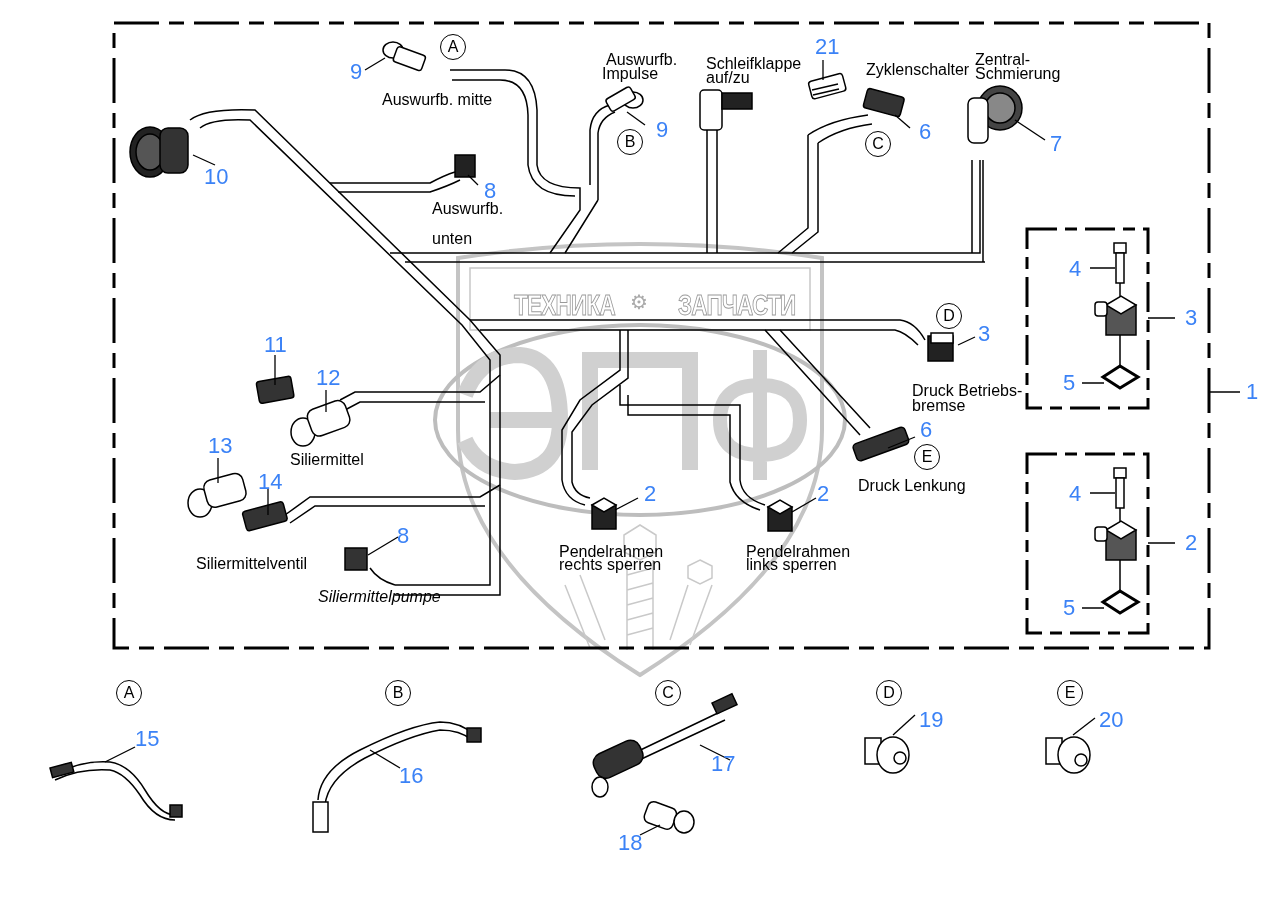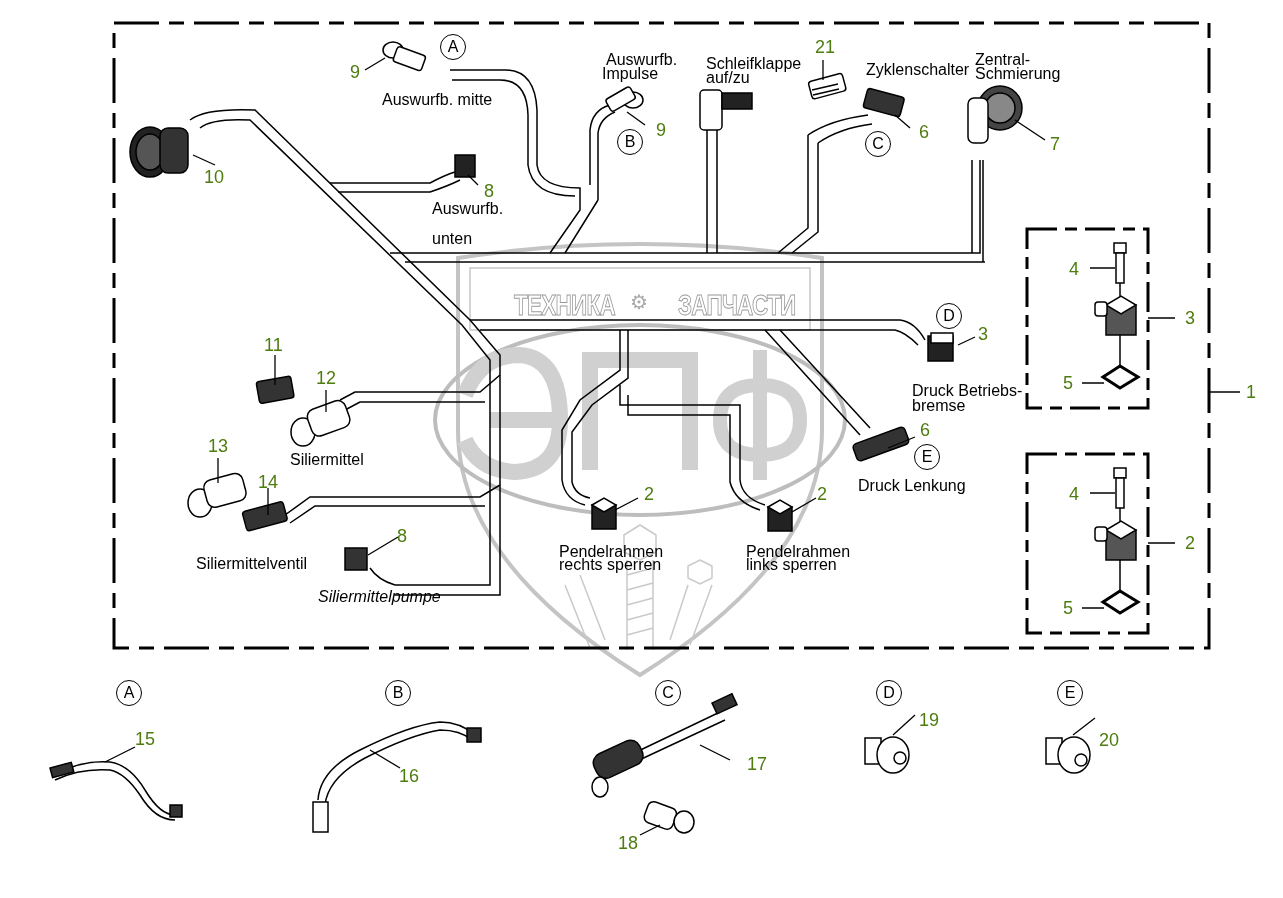--- a/index.html
+++ b/index.html
@@ -1,20 +1,20 @@
 <!DOCTYPE html>
 <html><head>
 <meta charset="utf-8">
 <style>
   html, body { margin:0; padding:0; background:#ffffff; }
   body { width:1283px; height:898px; position:relative; overflow:hidden;
          font-family:"Liberation Sans", sans-serif; color:#000; }
   #canvas { position:absolute; left:0; top:0; width:1283px; height:898px; }
   .lbl { position:absolute; font-size:16px; line-height:13px; color:#000; white-space:nowrap; }
-  .num { position:absolute; font-size:18px; line-height:18px; color:#4d7c0f; }
+  .num { position:absolute; font-size:22px; line-height:18px; color:#3b82f6; }
   .circ { position:absolute; width:24px; height:24px; border:1.6px solid #000; border-radius:50%;
           font-size:16px; line-height:24px; text-align:center; box-sizing:content-box; }
   .wm-text { position:absolute; font-size:30px; font-weight:bold; letter-spacing:-1px;
              color:#ffffff; -webkit-text-stroke:1px #9a9a9a; transform:scaleX(0.75); transform-origin:left top; }
 </style>
 </head>
 <body>
 
 <svg id="canvas" viewBox="0 0 1283 898" xmlns="http://www.w3.org/2000/svg">
 
@@ -287,16 +287,16 @@
 <div class="num" style="left:1185px; top:534px;">2</div>
 
 <div class="circ" style="left:116px; top:680px;">A</div>
 <div class="circ" style="left:385px; top:680px;">B</div>
 <div class="circ" style="left:655px; top:680px;">C</div>
 <div class="circ" style="left:876px; top:680px;">D</div>
 <div class="circ" style="left:1057px; top:680px;">E</div>
 
 <div class="num" style="left:135px; top:730px;">15</div>
 <div class="num" style="left:399px; top:767px;">16</div>
-<div class="num" style="left:711px; top:755px;margin-left:36px;">17</div>
+<div class="num" style="left:711px; top:755px;">17</div>
 <div class="num" style="left:618px; top:834px;">18</div>
 <div class="num" style="left:919px; top:711px;">19</div>
-<div class="num" style="left:1099px; top:711px;margin-top:20px;">20</div>
+<div class="num" style="left:1099px; top:711px;">20</div>
 
 </body></html>

